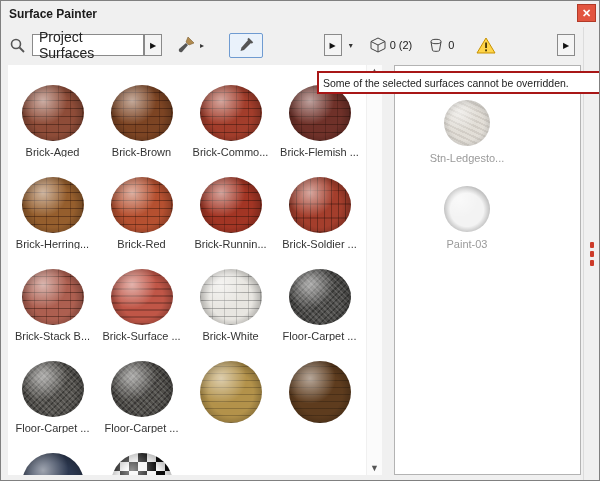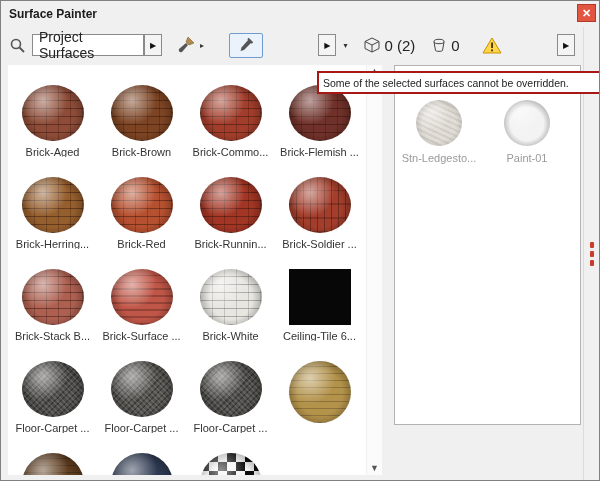--- a/index.html
+++ b/index.html
@@ -21,44 +21,44 @@
   .toolbar { position:absolute; top:26px; left:0; right:16px; height:36px;
     display:flex; align-items:center; padding:0 8px; gap:6px; }
   .combo { display:flex; }
   .combo-box { width:112px; height:22px; border:1px solid #8a8a8a; background:#fff;
     font-size:14px; color:#222; display:flex; align-items:center; padding:0 6px; }
   .arrow-btn { width:18px; height:22px; border:1px solid #8a8a8a; background:#f4f4f4;
     display:flex; align-items:center; justify-content:center;
     font-size:8px; color:#111; cursor:pointer; }
   .tiny-arrow { font-size:8px; color:#333; padding:0 1px; cursor:pointer; }
   .icon-group { display:flex; align-items:center; gap:4px; }
-  .count-text { font-size:15px; color:#222; }
+  .count-text { font-size:11px; color:#222; }
   .dropper-btn { width:34px; height:25px; border:1px solid #6f9bd1; background:#eaf2fb;
     border-radius:2px; display:flex; align-items:center; justify-content:center; cursor:pointer; }
   .spacer { flex:1; }
   
   .grid-wrap { position:absolute; left:7px; top:64px; width:358px; height:410px;
     background:#fff; overflow:hidden; }
   .materials-grid { display:flex; flex-wrap:wrap; }
   .cell { width:89px; height:92px; display:flex; flex-direction:column;
     align-items:center; padding-top:20px; cursor:pointer;text-decoration:underline; }
   .sphere { width:62px; height:62px; border-radius:50%; }
   .sphere.flat { border-radius:0; }
   .sphere.faded { opacity:.55; }
   .cell-label { margin-top:5px; font-size:11px; color:#333; max-width:86px;
     white-space:nowrap; overflow:hidden; text-align:center; }
   
   .scrollcol { position:absolute; left:366px; top:64px; width:15px; height:410px;
     display:flex; flex-direction:column; justify-content:space-between;
     align-items:center; background:#fbfbfb; padding:2px 0; }
   .scroll-arrow { font-size:9px; color:#555; cursor:pointer; line-height:1; }
   
-  .right-panel { position:absolute; left:393px; top:64px; width:187px; height:360px;
+  .right-panel { position:absolute; left:393px; top:64px; width:187px; height:410px;
     background:#fff; border:1px solid #b3b3b3; padding-top:30px;
-    display:flex; flex-wrap:wrap; align-content:flex-start; }
+    display:flex; flex-wrap:wrap; align-content:flex-start;padding-left:28px; }
   .rp-cell { width:88px; height:86px; display:flex; flex-direction:column;
     align-items:center; padding-top:4px; cursor:pointer; }
   .rp-cell .sphere { width:46px; height:46px; }
   .rp-label { margin-top:6px; font-size:11px; color:#9a9a9a; max-width:82px;
     white-space:nowrap; overflow:hidden; text-align:center; }
   
   .tooltip { position:absolute; left:316px; top:70px; width:322px; height:23px;
     background:#ffffff; border:2px solid #a81616; z-index:5;
     display:flex; align-items:center; padding:0 4px;
     font-size:10.5px; color:#222; white-space:nowrap; overflow:hidden; }
@@ -194,24 +194,20 @@
         </div>
         <div class="cell">
           <div class="sphere" style="background: radial-gradient(circle at 34% 28%, rgba(255, 255, 255, 0.55) 0%, rgba(255, 255, 255, 0) 42%), radial-gradient(circle at 50% 52%, rgba(0, 0, 0, 0) 50%, rgba(0, 0, 0, 0.5) 97%), repeating-linear-gradient(0deg, rgba(0, 0, 0, 0.22) 0px, rgba(0, 0, 0, 0.22) 1.5px, rgba(0, 0, 0, 0) 1.5px, rgba(0, 0, 0, 0) 7px), linear-gradient(rgb(192, 86, 71), rgb(192, 86, 71));"></div>
           <div class="cell-label">Brick-Surface ...</div>
         </div>
         <div class="cell">
           <div class="sphere" style="background: radial-gradient(circle at 34% 28%, rgba(255, 255, 255, 0.55) 0%, rgba(255, 255, 255, 0) 42%), radial-gradient(circle at 50% 52%, rgba(0, 0, 0, 0) 50%, rgba(0, 0, 0, 0.5) 97%), repeating-linear-gradient(0deg, rgba(110, 110, 110, 0.5) 0px, rgba(110, 110, 110, 0.5) 1.5px, rgba(0, 0, 0, 0) 1.5px, rgba(0, 0, 0, 0) 8px), repeating-linear-gradient(90deg, rgba(110, 110, 110, 0.3) 0px, rgba(110, 110, 110, 0.3) 1.5px, rgba(0, 0, 0, 0) 1.5px, rgba(0, 0, 0, 0) 12px), linear-gradient(rgb(232, 230, 225), rgb(232, 230, 225));"></div>
           <div class="cell-label">Brick-White</div>
         </div>
         <div class="cell">
-          <div class="sphere flat" style="background: rgb(7, 7, 7);"></div>
-          <div class="cell-label">Ceiling-Tile 6...</div>
-        </div>
-        <div class="cell">
           <div class="sphere" style="background: radial-gradient(circle at 34% 28%, rgba(255, 255, 255, 0.55) 0%, rgba(255, 255, 255, 0) 42%), radial-gradient(circle at 50% 52%, rgba(0, 0, 0, 0) 50%, rgba(0, 0, 0, 0.5) 97%), repeating-linear-gradient(45deg, rgba(255, 255, 255, 0.12) 0px, rgba(255, 255, 255, 0.12) 1.5px, rgba(0, 0, 0, 0) 1.5px, rgba(0, 0, 0, 0) 4px), repeating-linear-gradient(-45deg, rgba(0, 0, 0, 0.3) 0px, rgba(0, 0, 0, 0.3) 1.5px, rgba(0, 0, 0, 0) 1.5px, rgba(0, 0, 0, 0) 4.5px), linear-gradient(rgb(78, 77, 75), rgb(78, 77, 75));"></div>
           <div class="cell-label">Floor-Carpet ...</div>
         </div>
         <div class="cell">
           <div class="sphere" style="background: radial-gradient(circle at 34% 28%, rgba(255, 255, 255, 0.55) 0%, rgba(255, 255, 255, 0) 42%), radial-gradient(circle at 50% 52%, rgba(0, 0, 0, 0) 50%, rgba(0, 0, 0, 0.5) 97%), repeating-linear-gradient(45deg, rgba(255, 255, 255, 0.12) 0px, rgba(255, 255, 255, 0.12) 1.5px, rgba(0, 0, 0, 0) 1.5px, rgba(0, 0, 0, 0) 4px), repeating-linear-gradient(-45deg, rgba(0, 0, 0, 0.3) 0px, rgba(0, 0, 0, 0.3) 1.5px, rgba(0, 0, 0, 0) 1.5px, rgba(0, 0, 0, 0) 4.5px), linear-gradient(rgb(85, 83, 79), rgb(85, 83, 79));"></div>
           <div class="cell-label">Floor-Carpet ...</div>
         </div>
         <div class="cell">
           <div class="sphere" style="background: radial-gradient(circle at 34% 28%, rgba(255, 255, 255, 0.55) 0%, rgba(255, 255, 255, 0) 42%), radial-gradient(circle at 50% 52%, rgba(0, 0, 0, 0) 50%, rgba(0, 0, 0, 0.5) 97%), repeating-linear-gradient(45deg, rgba(255, 255, 255, 0.12) 0px, rgba(255, 255, 255, 0.12) 1.5px, rgba(0, 0, 0, 0) 1.5px, rgba(0, 0, 0, 0) 4px), repeating-linear-gradient(-45deg, rgba(0, 0, 0, 0.3) 0px, rgba(0, 0, 0, 0.3) 1.5px, rgba(0, 0, 0, 0) 1.5px, rgba(0, 0, 0, 0) 4.5px), linear-gradient(rgb(80, 78, 74), rgb(80, 78, 74));"></div>
           <div class="cell-label">Floor-Carpet ...</div>
@@ -240,21 +236,21 @@
     <span class="scroll-arrow">▼</span>
   </div>
 
   <div class="right-panel" id="override-list">
       <div class="rp-cell">
         <div class="sphere faded" style="background: radial-gradient(circle at 34% 28%, rgba(255, 255, 255, 0.55) 0%, rgba(255, 255, 255, 0) 42%), radial-gradient(circle at 50% 52%, rgba(0, 0, 0, 0) 50%, rgba(0, 0, 0, 0.5) 97%), repeating-linear-gradient(25deg, rgba(120, 110, 95, 0.35) 0px, rgba(120, 110, 95, 0.35) 2px, rgba(0, 0, 0, 0) 2px, rgba(0, 0, 0, 0) 5px), linear-gradient(rgb(203, 196, 184), rgb(203, 196, 184));"></div>
         <div class="rp-label">Stn-Ledgesto...</div>
       </div>
       <div class="rp-cell">
         <div class="sphere" style="background: radial-gradient(circle at 34% 28%, rgba(255, 255, 255, 0.55) 0%, rgba(255, 255, 255, 0) 42%), radial-gradient(circle at 50% 52%, rgba(0, 0, 0, 0) 50%, rgba(0, 0, 0, 0.5) 97%), linear-gradient(rgb(243, 243, 243), rgb(243, 243, 243));"></div>
-        <div class="rp-label">Paint-01</div>
+        <div class="rp-label">Paint-03</div>
       </div>
     </div>
 
   <div class="tooltip">
     <span>Some of the selected surfaces cannot be overridden.</span>
   </div>
 
   <div class="right-strip">
     <span class="grip-dot"></span>
     <span class="grip-dot"></span>

